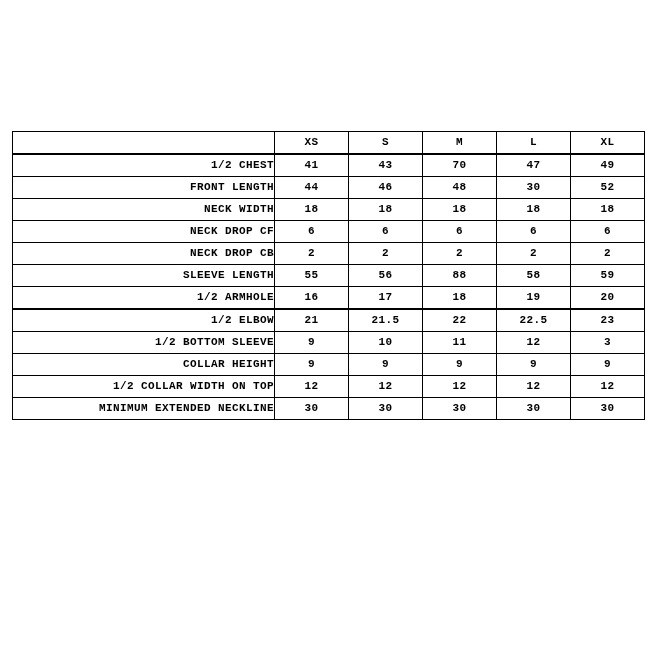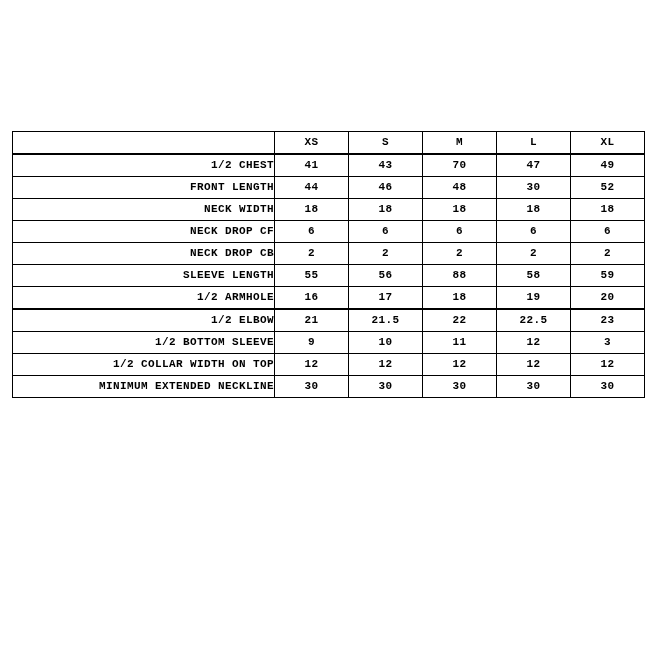--- a/index.html
+++ b/index.html
@@ -144,20 +144,28 @@
         </tr>
         <tr>
           <td class="row-label">1/2 BOTTOM SLEEVE</td>
           <td class="val">9</td>
           <td class="val">10</td>
           <td class="val">11</td>
           <td class="val">12</td>
           <td class="val">3</td>
         </tr>
         <tr>
+          <td class="row-label">COLLAR HEIGHT</td>
+          <td class="val">9</td>
+          <td class="val">9</td>
+          <td class="val">9</td>
+          <td class="val">9</td>
+          <td class="val">9</td>
+        </tr>
+        <tr>
           <td class="row-label">1/2 COLLAR WIDTH ON TOP</td>
           <td class="val">12</td>
           <td class="val">12</td>
           <td class="val">12</td>
           <td class="val">12</td>
           <td class="val">12</td>
         </tr>
         <tr>
           <td class="row-label">MINIMUM EXTENDED NECKLINE</td>
           <td class="val">30</td>

